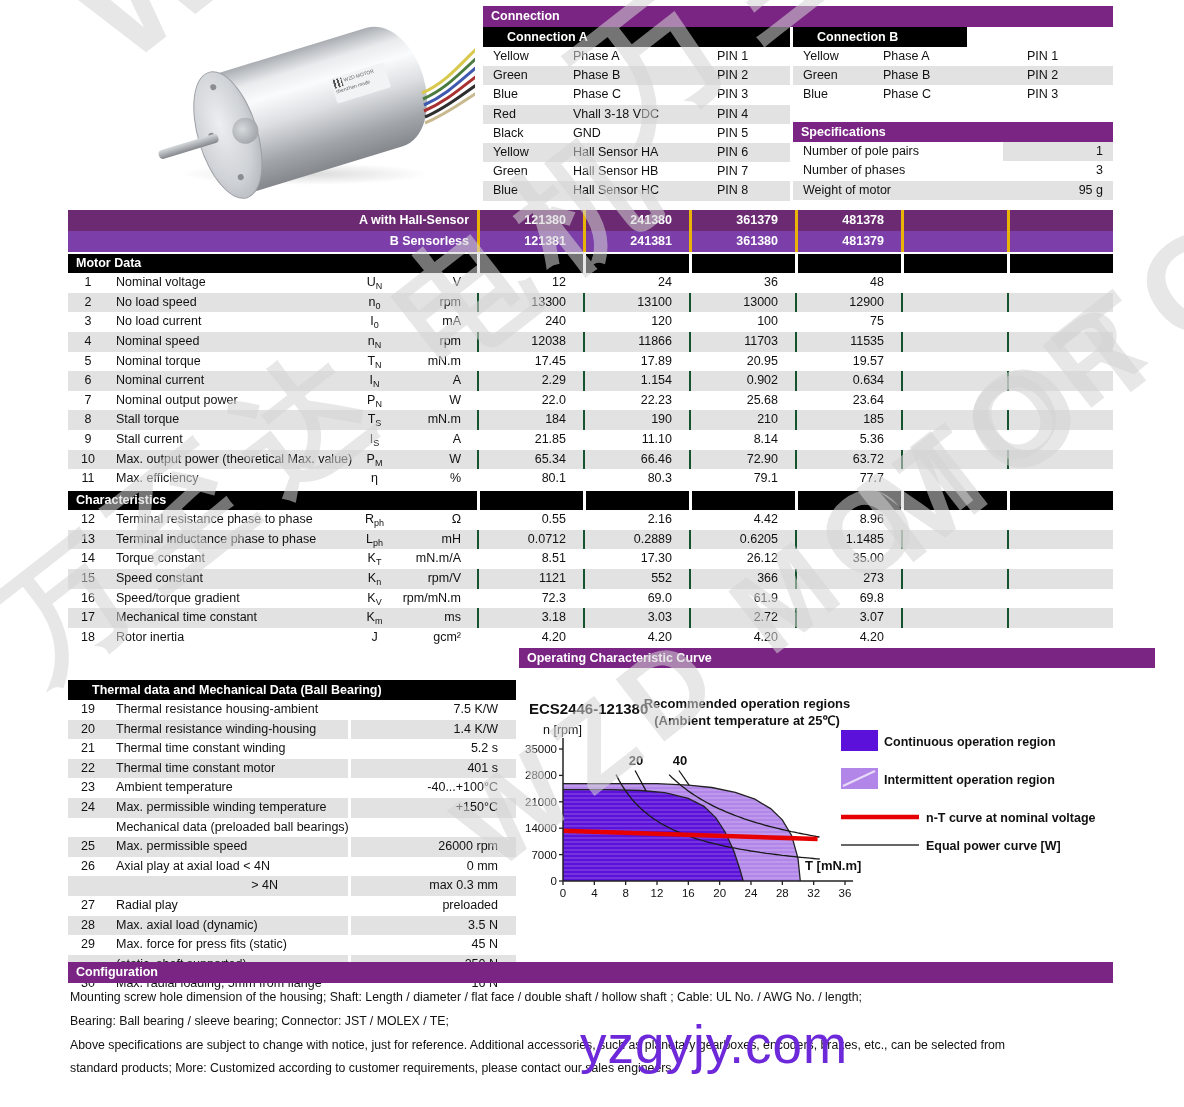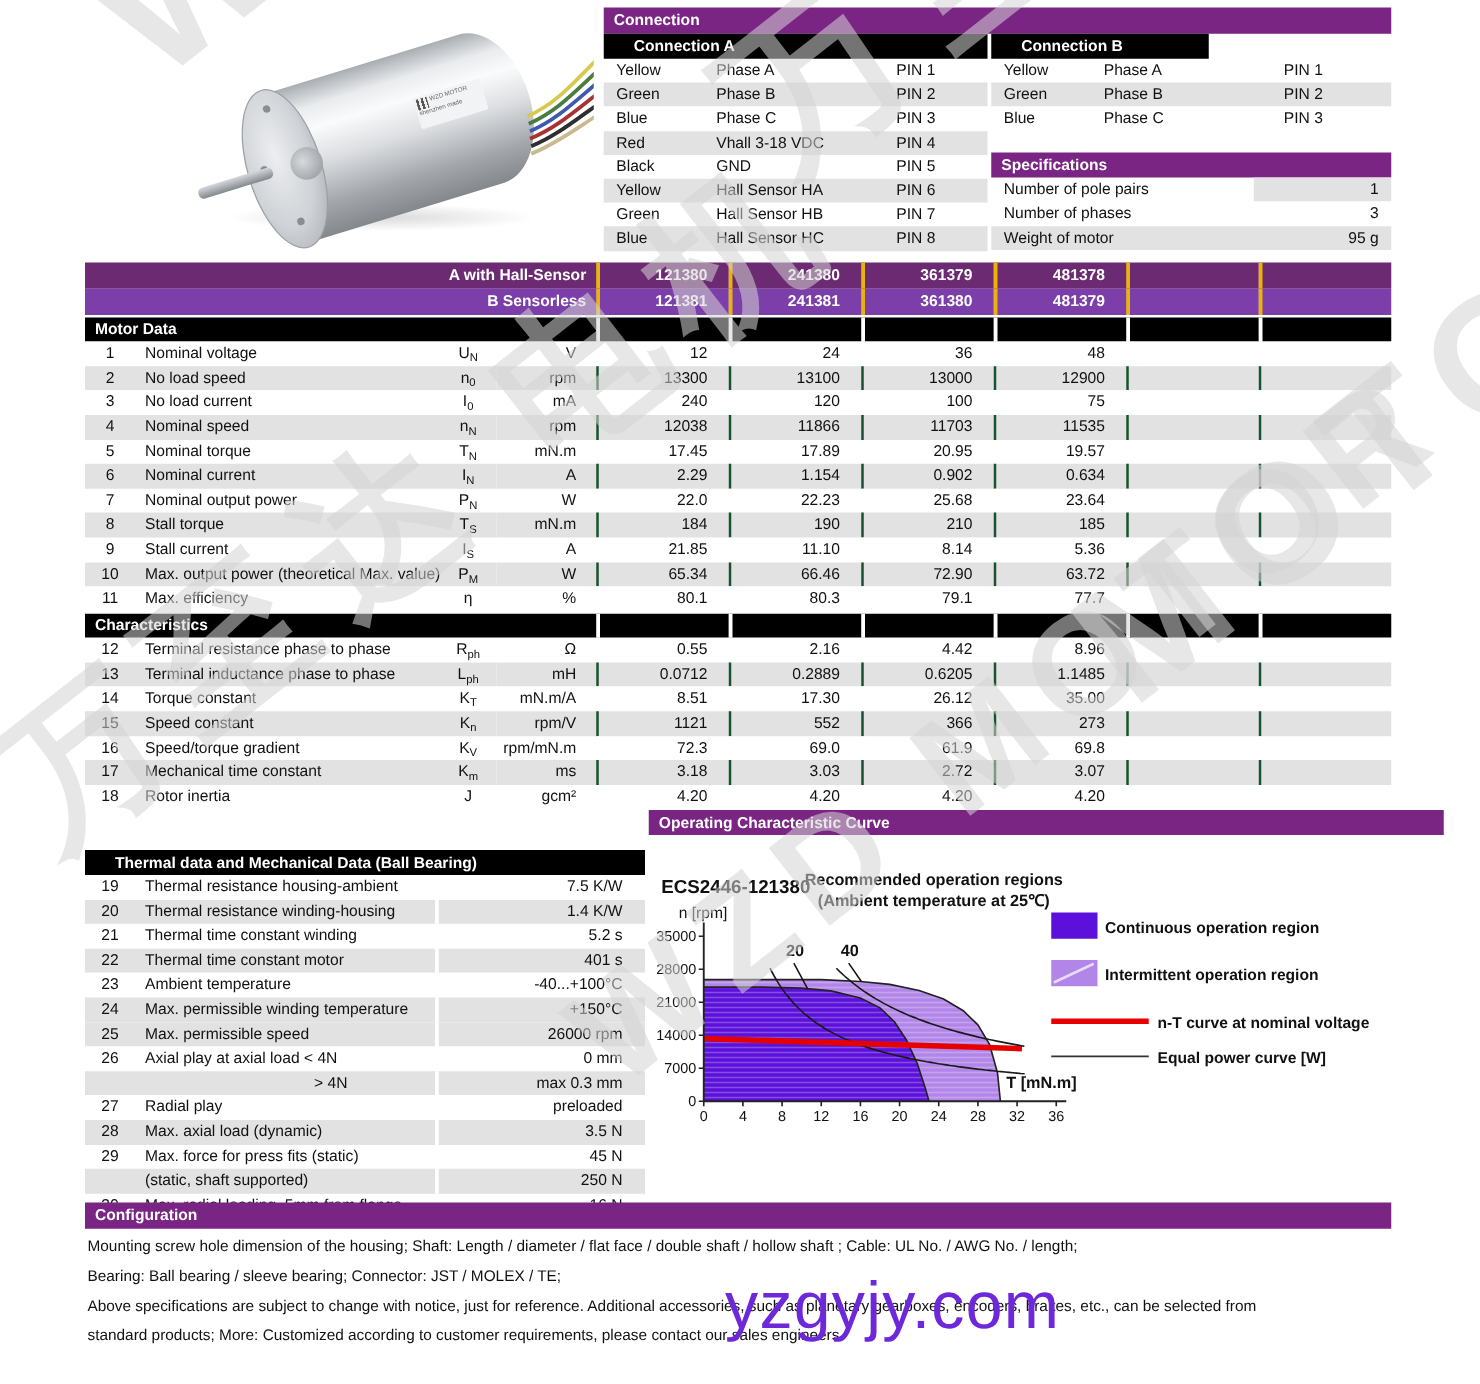--- a/index.html
+++ b/index.html
@@ -480,20 +480,25 @@
         </div>
         <div class="trow">
           <div class="num">23</div>
           <div class="nam">Ambient temperature</div>
           <div class="val">-40...+100°C</div>
         </div>
         <div class="trow alt">
           <div class="num">24</div>
           <div class="nam">Max. permissible winding temperature</div>
           <div class="val">+150°C</div>
+        </div>
+        <div class="trow">
+          <div class="num"></div>
+          <div class="nam">Mechanical data (preloaded ball bearings)</div>
+          <div class="val"></div>
         </div>
         <div class="trow alt">
           <div class="num">25</div>
           <div class="nam">Max. permissible speed</div>
           <div class="val">26000 rpm</div>
         </div>
         <div class="trow">
           <div class="num">26</div>
           <div class="nam">Axial play at axial load &lt; 4N</div>
           <div class="val">0 mm</div>

